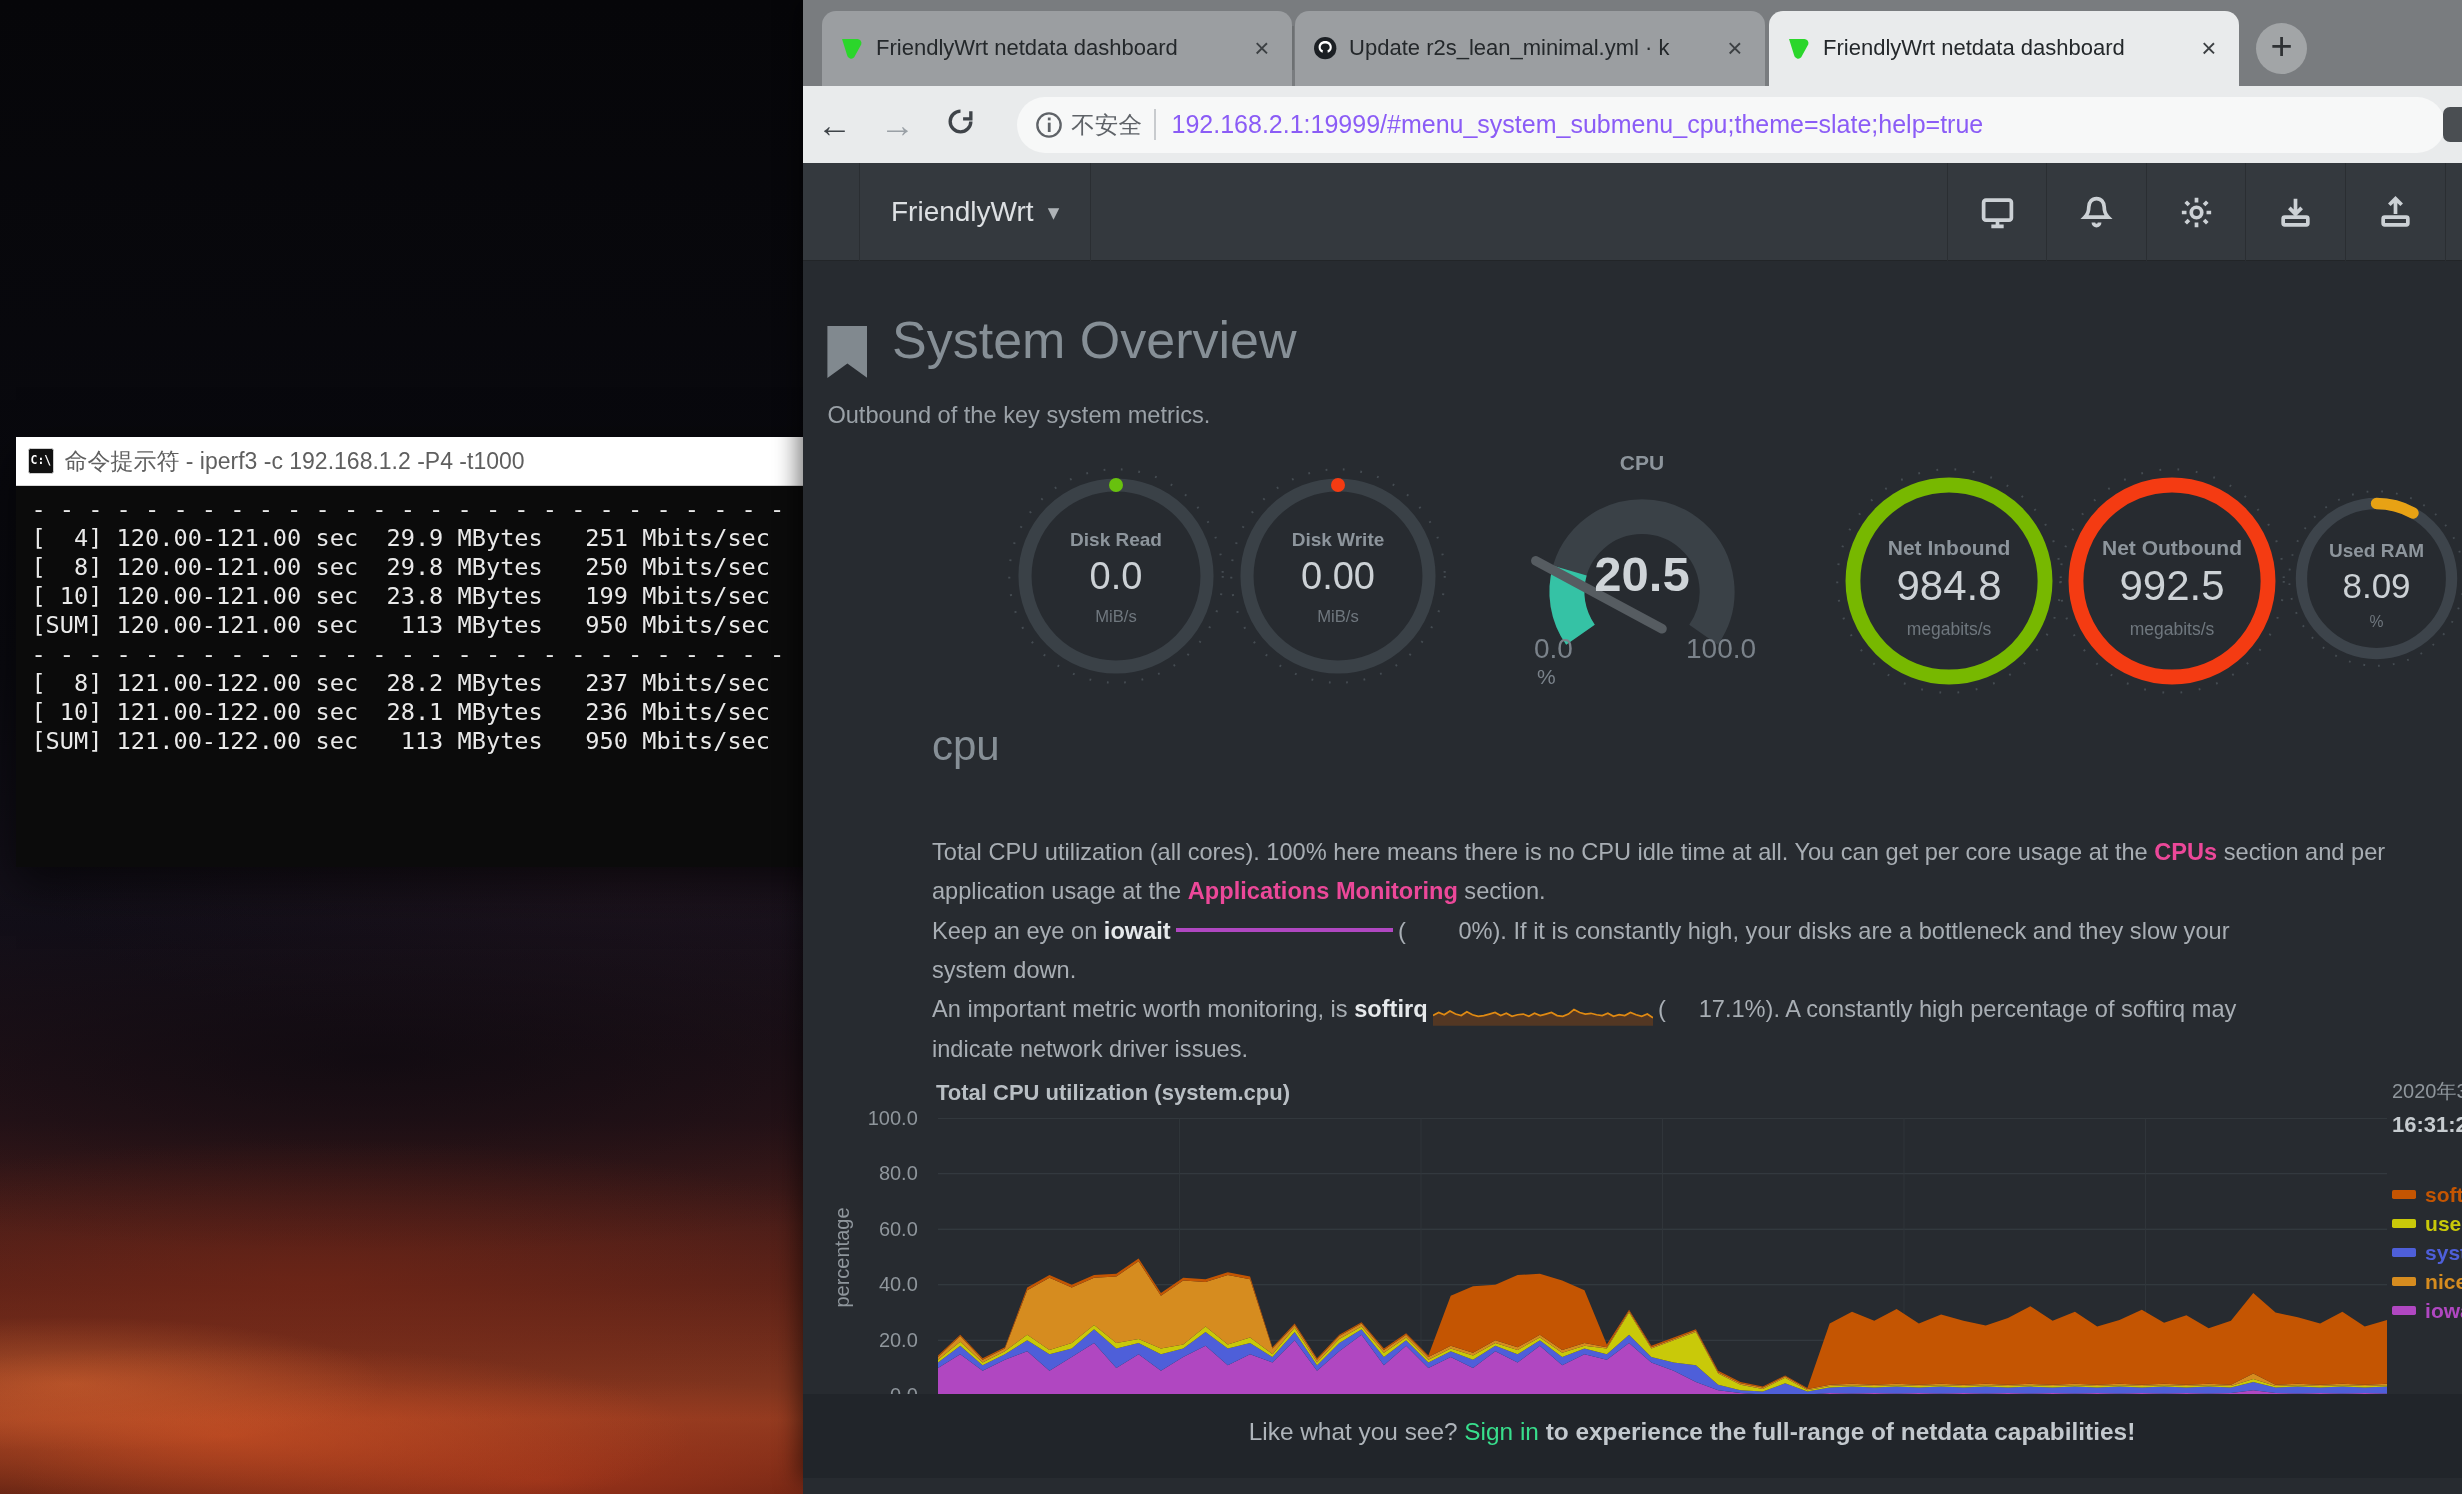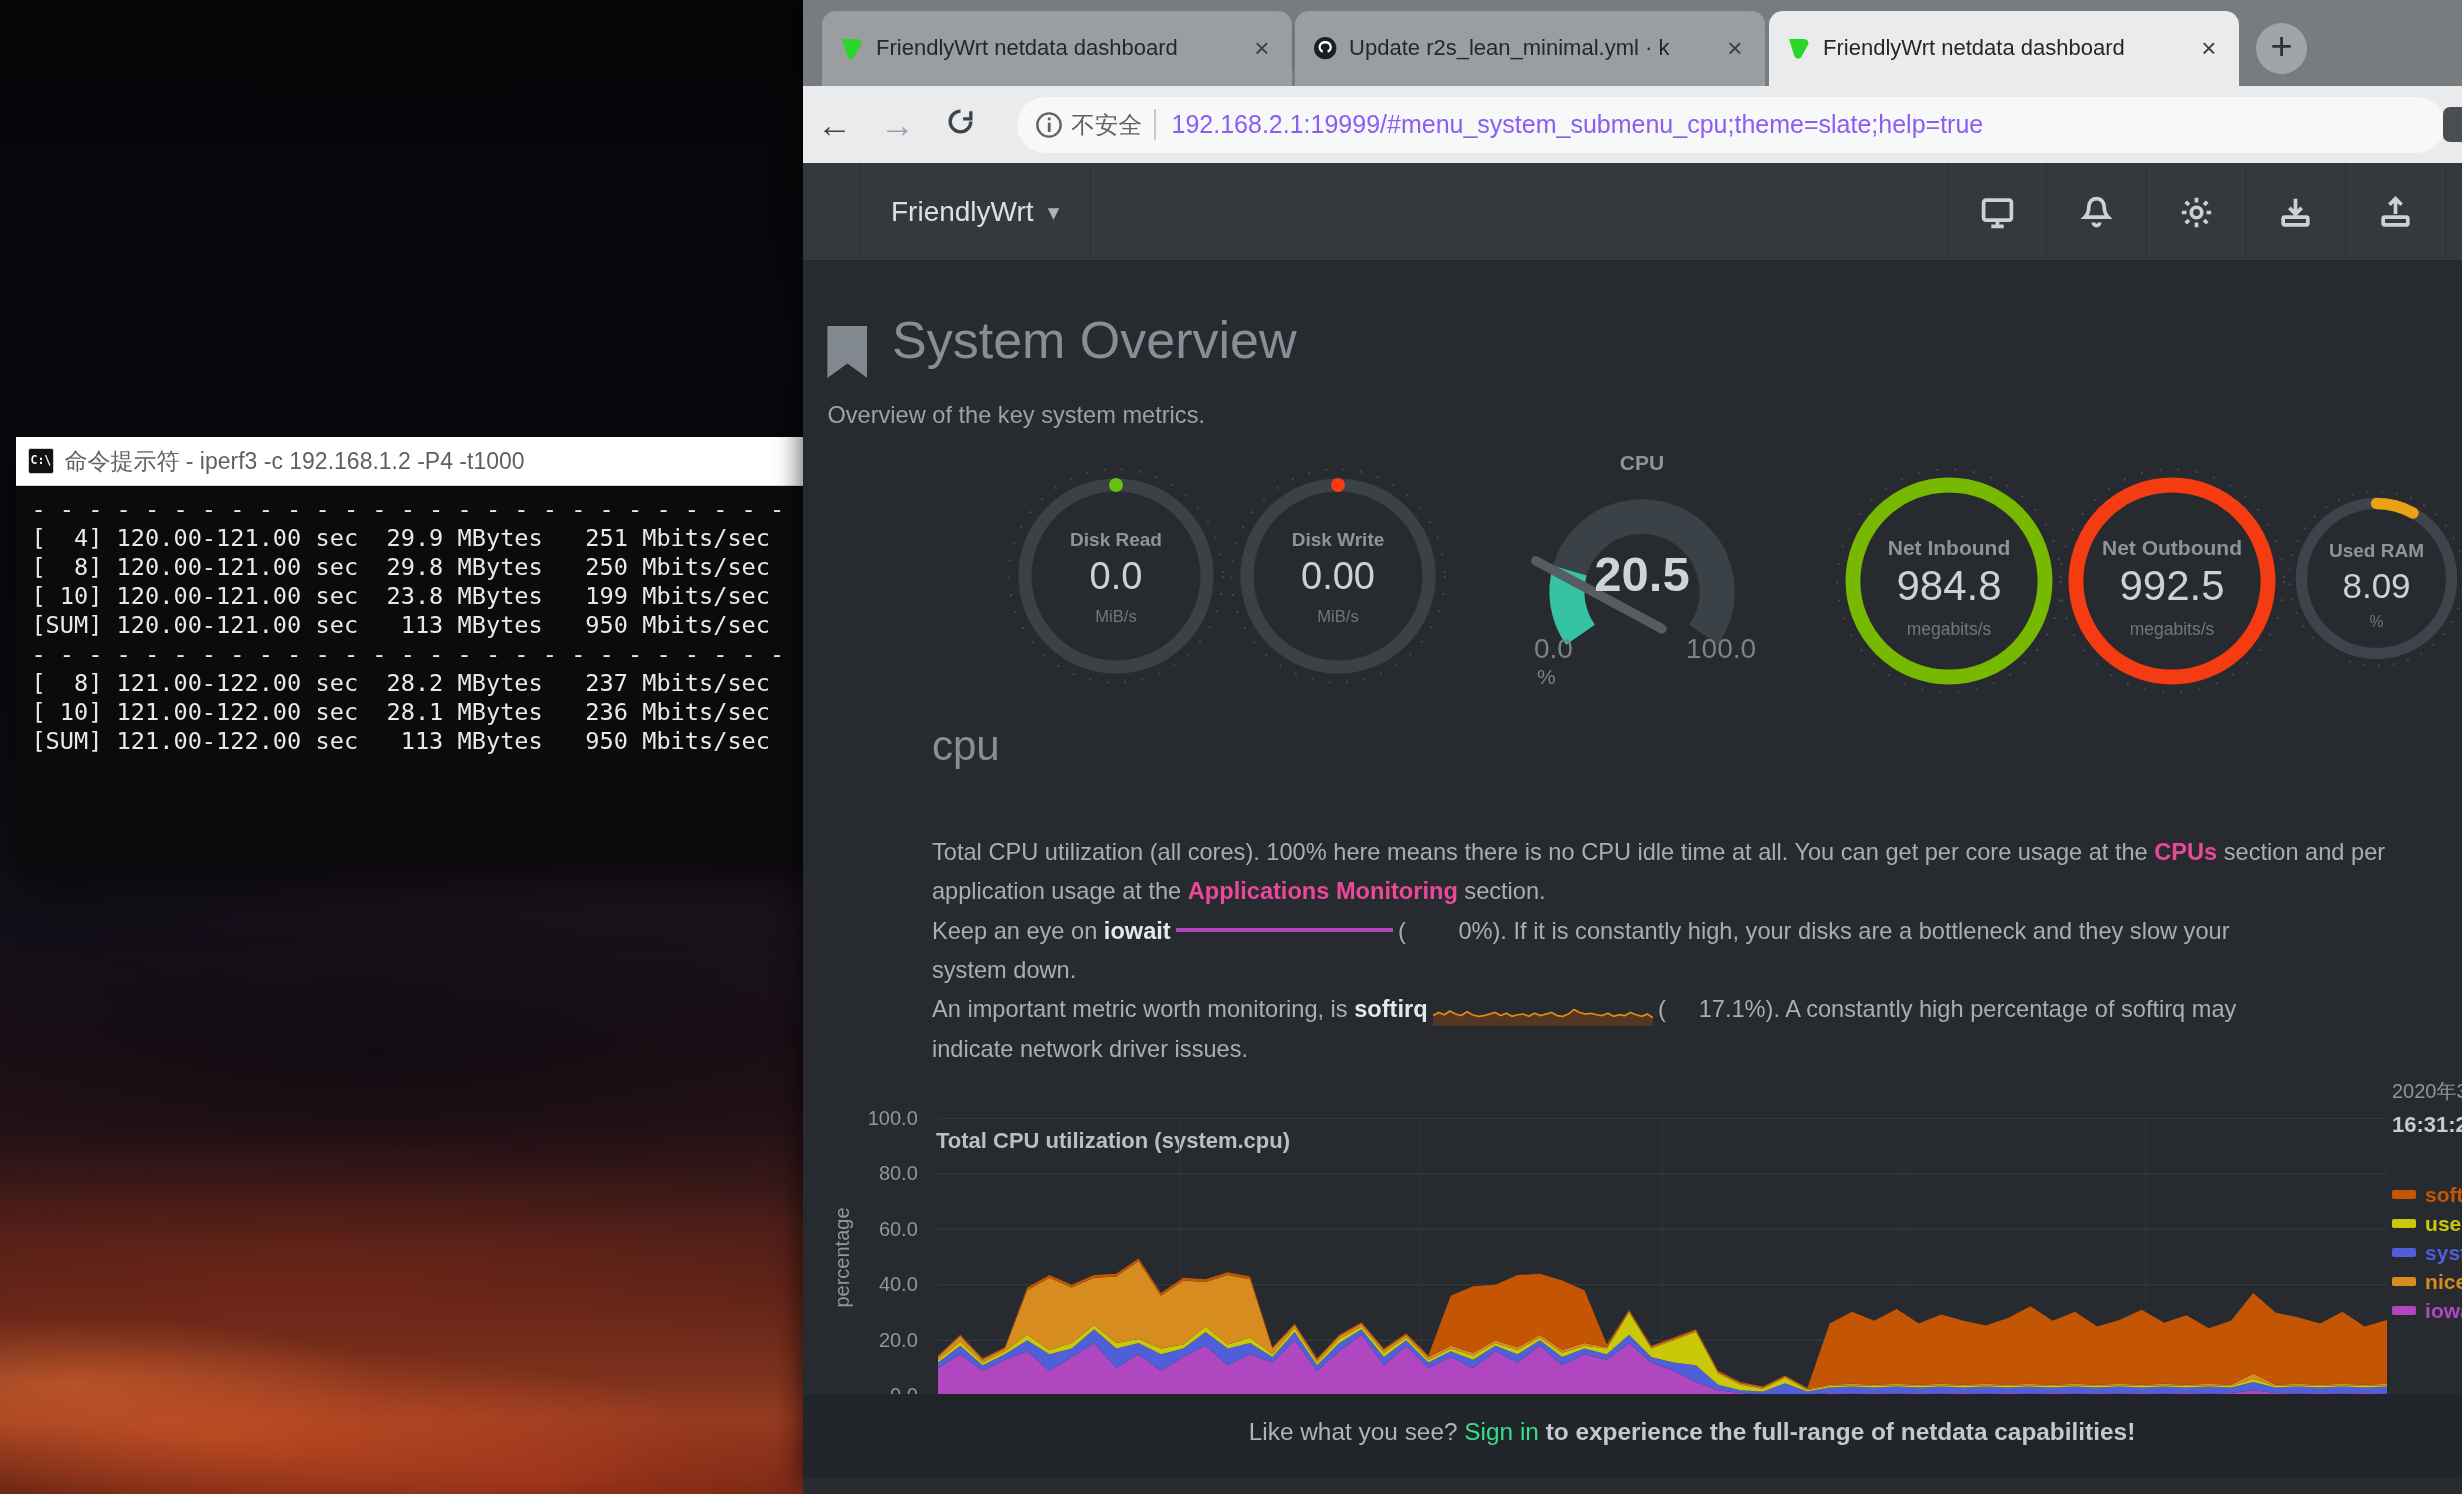--- a/index.html
+++ b/index.html
@@ -93,21 +93,21 @@
   .sec-heading { position:absolute; left:129px; top:461px; font-size:42px; color:#868f96; }
   .pline { position:absolute; left:129px; width:1537px; font-size:23.6px; color:#a8aeb4;
     white-space:pre; overflow:visible; }
   .pline b { color:#e6e9eb; }
   .pline .lnk { color:#ec4899; font-weight:bold; }
   .spark-io { display:inline-block; width:217px; height:3.5px; background:#b047c1; vertical-align:middle;
     margin:0 5.2px 5.2px 5.2px; }
   .spark-soft { display:inline-block; vertical-align:middle; margin:0 5.2px; }
 
   
-  .chart-title { position:absolute; left:133px; top:819px; font-size:22px; font-weight:bold; color:#b9bfc4;margin-top:48px; }
+  .chart-title { position:absolute; left:133px; top:819px; font-size:22px; font-weight:bold; color:#b9bfc4; }
   .ylabel { position:absolute; left:-31px; top:985px; font-size:20px; color:#8f969c;
     transform:rotate(-90deg); transform-origin:center; width:140px; text-align:center; }
   .yticks { position:absolute; left:0; top:857px; width:120px; height:288px; }
   .ytick { position:absolute; right:5.2px; font-size:20px; color:#8f969c; }
   .plot { position:absolute; left:135px; top:857px; width:1449px; height:278px; }
   .legend { position:absolute; left:1589px; top:817px; width:96px; }
   .lg-date { font-size:20px; color:#8f969c; white-space:nowrap; }
   .lg-time { font-size:22px; font-weight:bold; color:#c7ccd0; white-space:nowrap; margin-top:7px; }
   .lg-items { margin-top:42px; }
   .lg-row { display:flex; align-items:center; gap:8.7px; height:29px; white-space:nowrap; }
@@ -229,21 +229,21 @@
           <path d="M12 13V3 M8 7l4-4 4 4"></path>
           <rect x="4" y="15" width="16" height="5" rx="1"></rect>
         </svg>
     </div>
     <div class="nd-btn" style="left:1642px"></div>
   </div>
 
   <div class="nd-content">
     <div class="bookmark"></div>
     <div class="page-title">System Overview</div>
-    <div class="page-subtitle">Overview of the key system metrics.</div>
+    <div class="page-subtitle">Outbound of the key system metrics.</div>
 
     <div class="gauge" style="left:201px; top:203px; width:224px; height:224px">
       <svg width="224" height="224" viewBox="0 0 256 256">
         <circle cx="128" cy="128" r="122" fill="none" stroke="#454c52" stroke-width="2.4" stroke-dasharray="2 18"></circle>
         <circle cx="128" cy="128" r="104" fill="none" stroke="#3a4147" stroke-width="15"></circle>
         <circle cx="128" cy="24" r="8" fill="#68c10e"></circle>
       </svg>
       <div class="gtitle" style="top:65px; font-size:19px">Disk Read</div>
       <div class="gvalue" style="top:91px; font-size:38px">0.0</div>
       <div class="gunits" style="top:143px; font-size:16.6px">MiB/s</div>

